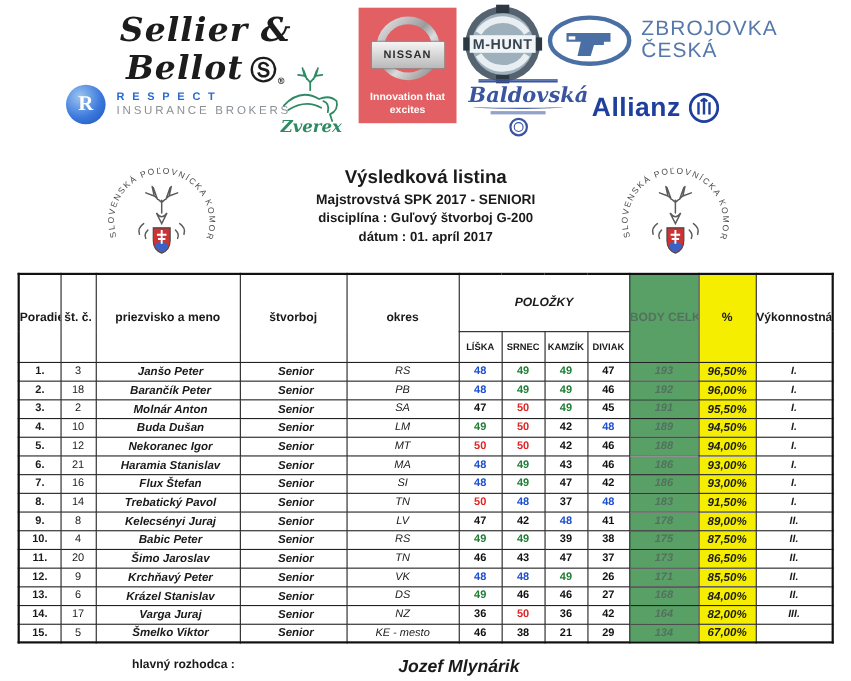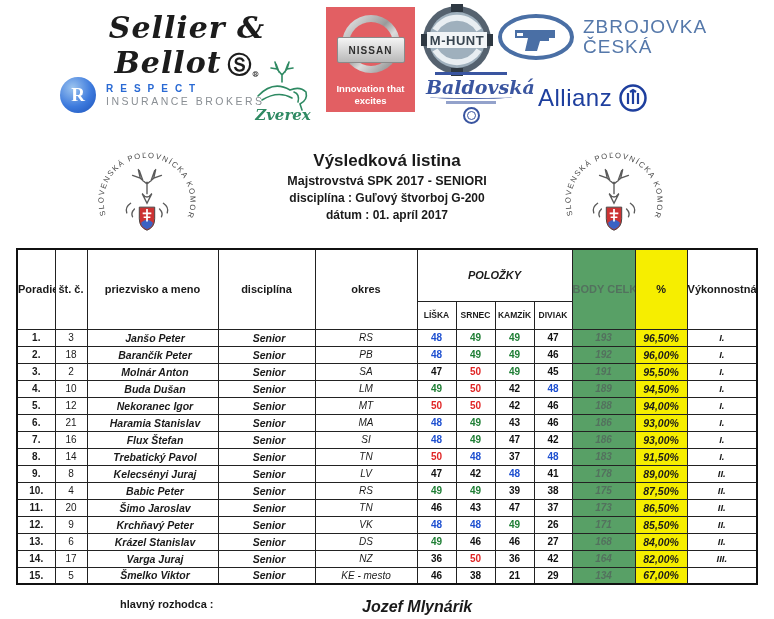--- a/index.html
+++ b/index.html
@@ -56,21 +56,21 @@
       font-size:19px;color:var(--baldovska-blue);margin-top:1px;}
   .bald-underline{height:4px;border-bottom:1.5px solid var(--baldovska-blue);
       width:92%;margin:-3px auto 0;border-radius:0 0 50% 50%;}
   .bald-sub{height:3px;background:var(--baldovska-blue);opacity:.55;width:55%;margin:2px auto 0;}
   .bald-emblem{width:17px;height:17px;border-radius:50%;border:2px solid var(--baldovska-blue);
       margin:3px auto 0;position:relative;}
   .bald-emblem:after{content:"";position:absolute;inset:2px;border-radius:50%;
       border:1px solid var(--baldovska-blue);}
 
   .allianz{position:absolute;left:538px;top:84px;display:flex;align-items:center;gap:7px;}
-  .allianz-text{color:var(--allianz-blue);font-weight:normal;font-size:24px;letter-spacing:.5px;}
+  .allianz-text{color:var(--allianz-blue);font-weight:bold;font-size:24px;letter-spacing:.5px;}
 
   
   .title-block{position:absolute;left:0;right:0;top:151px;text-align:center;font-weight:bold;}
   .t-main{font-size:17px;}
   .t-sub{font-size:12.5px;margin-top:3px;}
   .t-line{font-size:12px;margin-top:3px;}
   .emblem{position:absolute;top:149px;}
   .emblem.left{left:94px;} .emblem.right{left:561px;}
 
   
@@ -242,21 +242,21 @@
         <col style="width:38px">
       <col style="width:63px">
         <col style="width:52px">
         <col style="width:70px">
     </colgroup>
     <thead>
       <tr class="h1">
         <th rowspan="2" class="h-rank">Poradie</th>
         <th rowspan="2" class="h-bib">št. č.</th>
         <th rowspan="2">priezvisko a meno</th>
-        <th rowspan="2">disciplína</th>
+        <th rowspan="2">štvorboj</th>
         <th rowspan="2">okres</th>
         <th colspan="4" class="h-polozky">POLOŽKY</th>
         <th rowspan="2" class="h-body">BODY CELKOM</th>
         <th rowspan="2" class="h-pct">%</th>
         <th rowspan="2" class="h-trieda">Výkonnostná trieda</th>
       </tr>
       <tr class="h2">
         <th>LÍŠKA</th>
         <th>SRNEC</th>
         <th>KAMZÍK</th>

